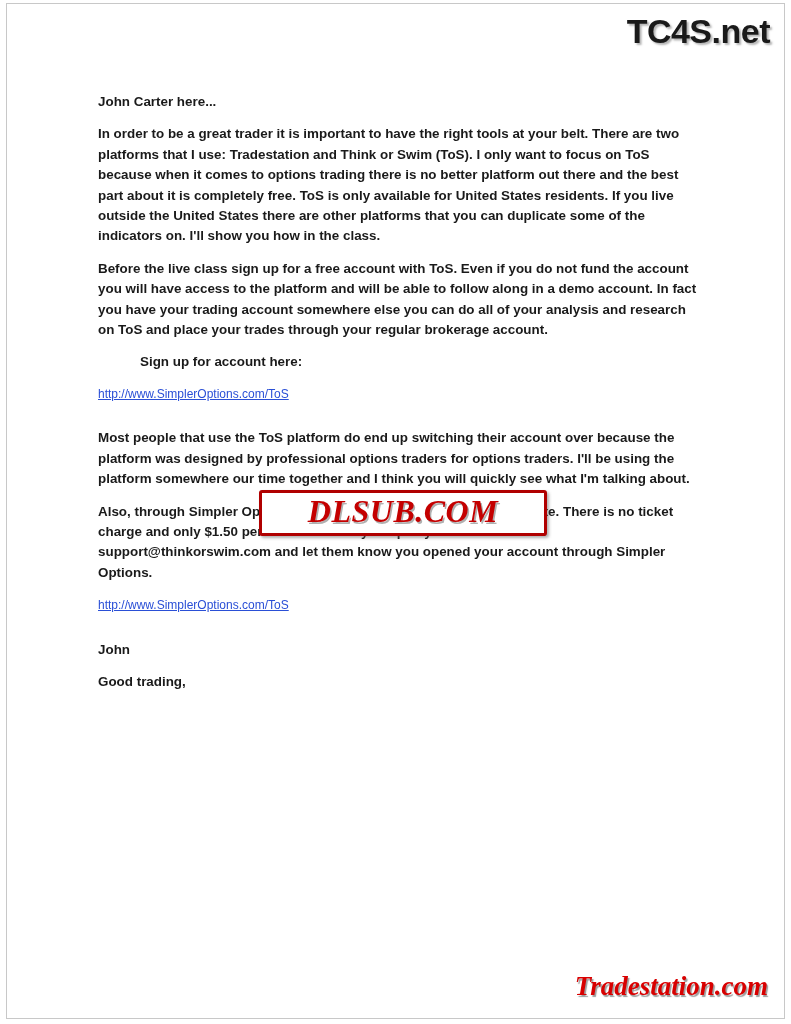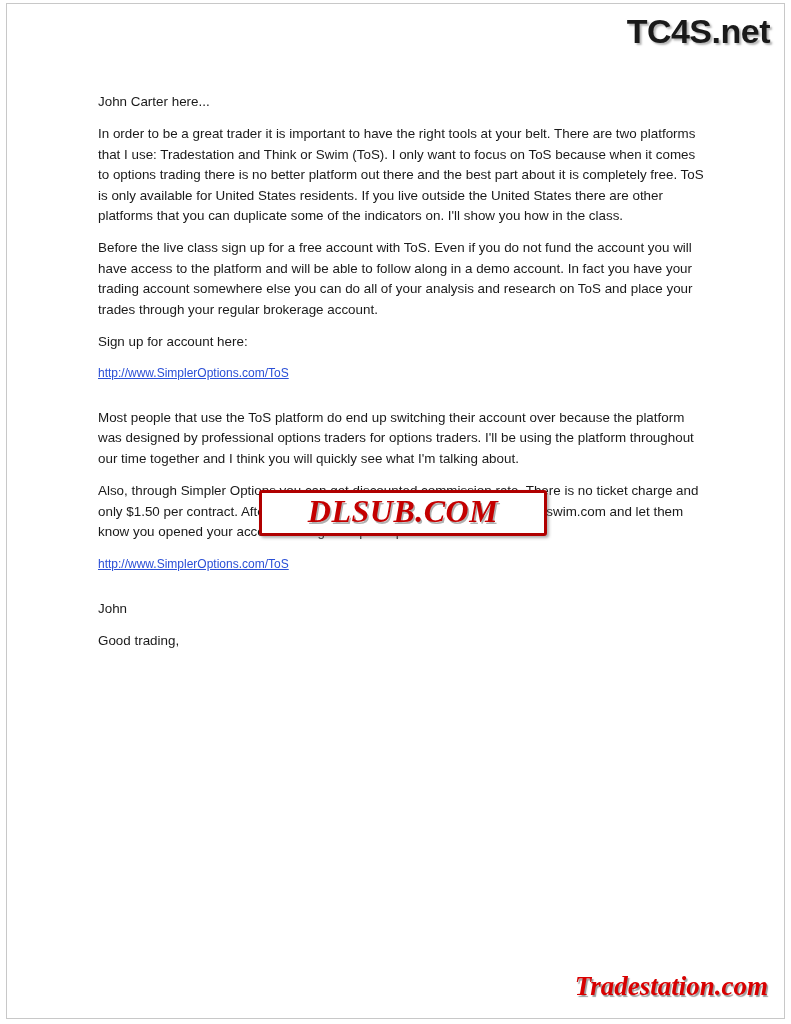--- a/index.html
+++ b/index.html
@@ -63,23 +63,25 @@
     left: 91px;
     top: 88px;
     width: 606px;
   }
   .para {
     font-size: 13.4px;
     line-height: 20.4px;
     color: #1a1a1a;
     margin: 0 0 12px 0;
     text-align: left;
+    font-weight: bold;
   }
   .para.tight {
     margin-bottom: 11px;
+    margin-left: 42px;
   }
   .link {
     font-size: 12px;
     line-height: 20.4px;
     color: #2a4fd6;
     text-decoration: underline;
     display: inline-block;
     margin: 0 0 12px 0;
     cursor: pointer;
   }
@@ -127,21 +129,21 @@
     <p class="para">In order to be a great trader it is important to have the right tools at your belt. There are two platforms that I use: Tradestation and Think or Swim (ToS). I only want to focus on ToS because when it comes to options trading there is no better platform out there and the best part about it is completely free. ToS is only available for United States residents. If you live outside the United States there are other platforms that you can duplicate some of the indicators on. I'll show you how in the class.</p>
 
     <p class="para">Before the live class sign up for a free account with ToS. Even if you do not fund the account you will have access to the platform and will be able to follow along in a demo account. In fact you have your trading account somewhere else you can do all of your analysis and research on ToS and place your trades through your regular brokerage account.</p>
 
     <p class="para tight">Sign up for account here:</p>
 
     <div class="link-wrap">
       <a class="link" href="#">http://www.SimplerOptions.com/ToS</a>
     </div>
 
-    <p class="para">Most people that use the ToS platform do end up switching their account over because the platform was designed by professional options traders for options traders. I'll be using the platform throughout our time together and I think you will quickly see what I'm talking about.</p>
+    <p class="para">Most people that use the ToS platform do end up switching their account over because the platform was designed by professional options traders for options traders. I'll be using the platform somewhere our time together and I think you will quickly see what I'm talking about.</p>
 
     <p class="para">Also, through Simpler Options you can get discounted commission rate. There is no ticket charge and only $1.50 per contract. After you open your account email support@thinkorswim.com and let them know you opened your account through Simpler Options.</p>
 
 
     <div class="link-wrap">
       <a class="link" href="#">http://www.SimplerOptions.com/ToS</a>
     </div>
 
     <p class="para">John</p>
 

